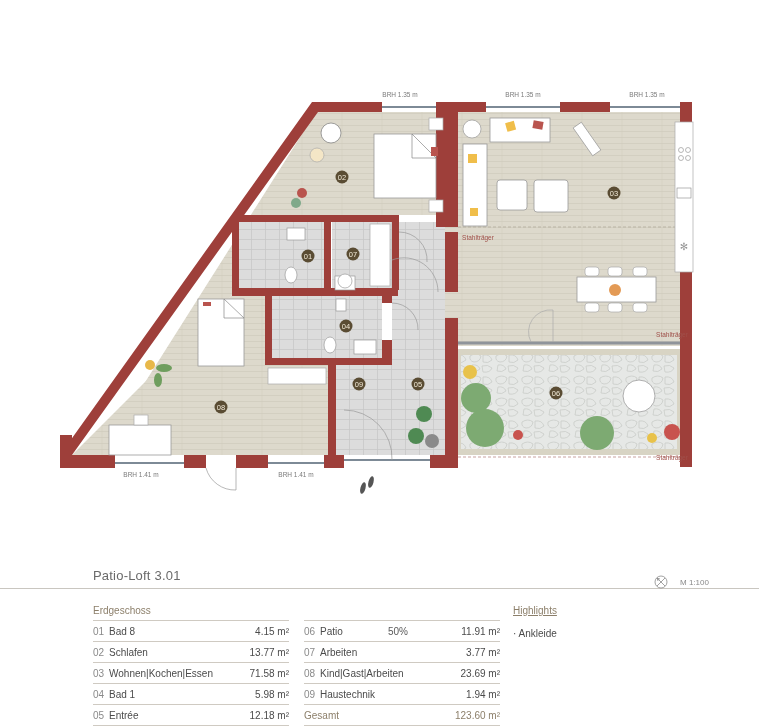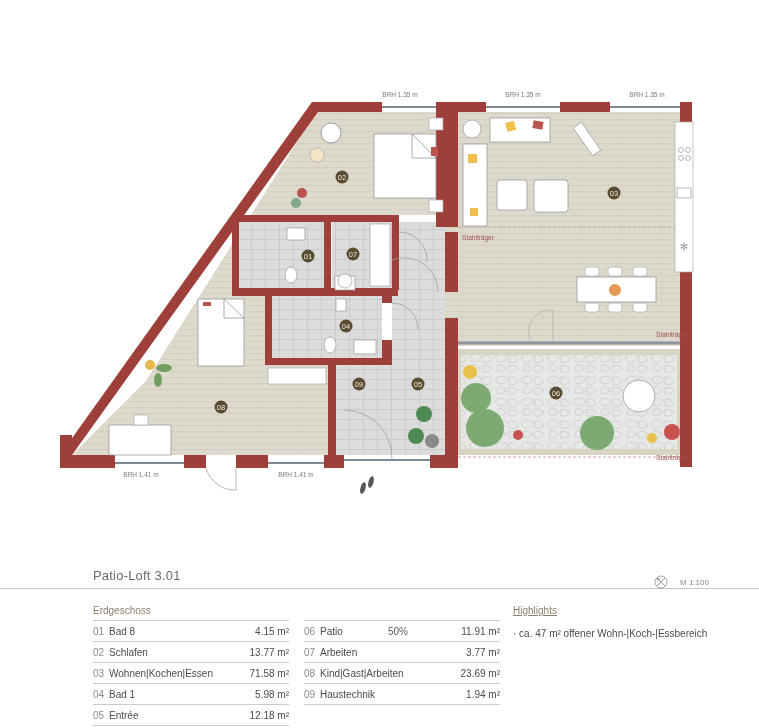--- a/index.html
+++ b/index.html
@@ -305,18 +305,22 @@
       <span class="name">Kind|Gast|Arbeiten</span>
       <span class="share"></span>
       <span class="area">23.69 m²</span>
     </div>
     <div class="row">
       <span class="num">09</span>
       <span class="name">Haustechnik</span>
       <span class="share"></span>
       <span class="area">1.94 m²</span>
     </div>
+    <div class="row total">
+      <span class="name">Gesamt</span>
+      <span class="area">123.60 m²</span>
+    </div>
   </div>
 
 <div class="col-head" style="left:513px; top:605px;text-decoration:underline;">Highlights</div>
 <div class="hl" id="hlList">
-    <div class="item">· ca. 47 m² offener Wohn-|Koch-|Essbereich</div>
+    <div class="item">· Ankleide</div>
   </div>
 
 </body></html>

